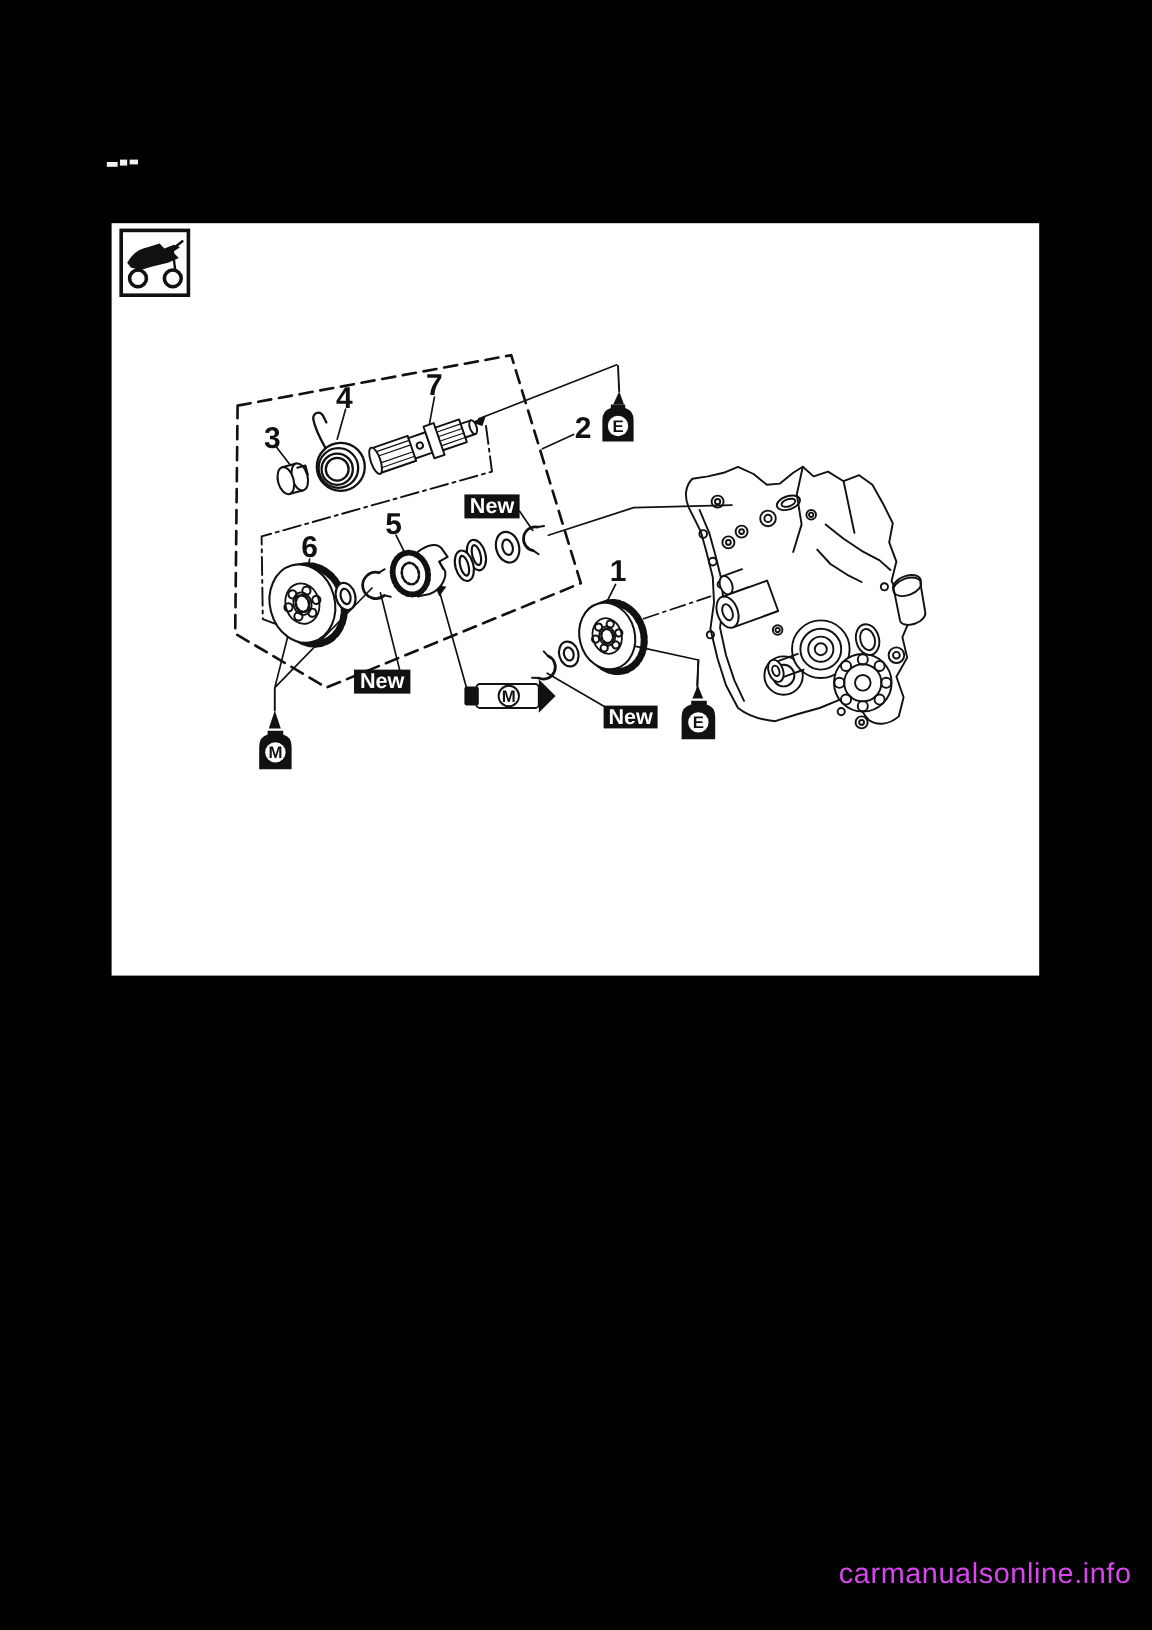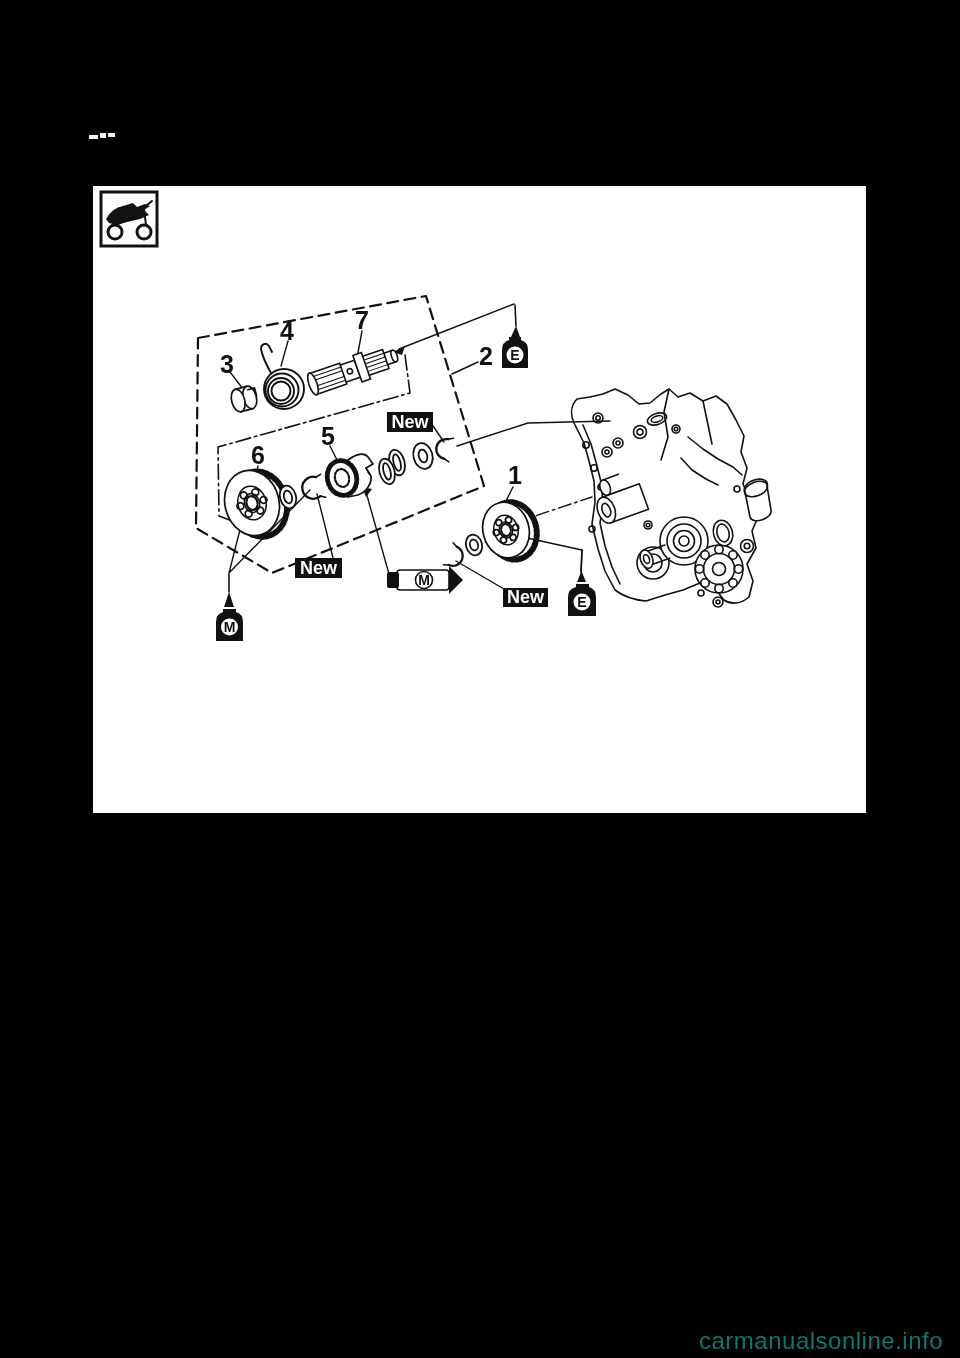--- a/index.html
+++ b/index.html
@@ -1,22 +1,22 @@
 <!DOCTYPE html>
 <html><head>
 <meta charset="utf-8">
 <style>
   html,body{margin:0;padding:0;background:#000;}
   body{width:960px;height:1358px;position:relative;overflow:hidden;
        font-family:"Liberation Sans",sans-serif;}
   .artifact{position:absolute;background:#f2f2f2;}
   .page{position:absolute;left:93px;top:186px;width:773px;height:627px;background:#fff;}
   .page svg{display:block;}
-  .watermark{position:absolute;top:1327px;right:17px;font-size:24px;
-             letter-spacing:0.5px;color:#0f766e;font-weight:400;}
+  .watermark{position:absolute;top:1298px;right:17px;font-size:24px;
+             letter-spacing:0.5px;color:#d946ef;font-weight:400;}
   text.callout{font:700 25px "Liberation Sans",sans-serif;fill:#111;}
   text.badge-t{font:700 18px "Liberation Sans",sans-serif;fill:#fff;}
   text.oil-t{font:700 14px "Liberation Sans",sans-serif;fill:#111;}
   .ln{stroke:#111;fill:none;stroke-linecap:round;stroke-linejoin:round;}
 </style>
 </head>
 <body>
 
 <div class="artifact" style="left:89px;top:135px;width:9px;height:4px;"></div>
 <div class="artifact" style="left:100px;top:133px;width:6px;height:5px;"></div>

